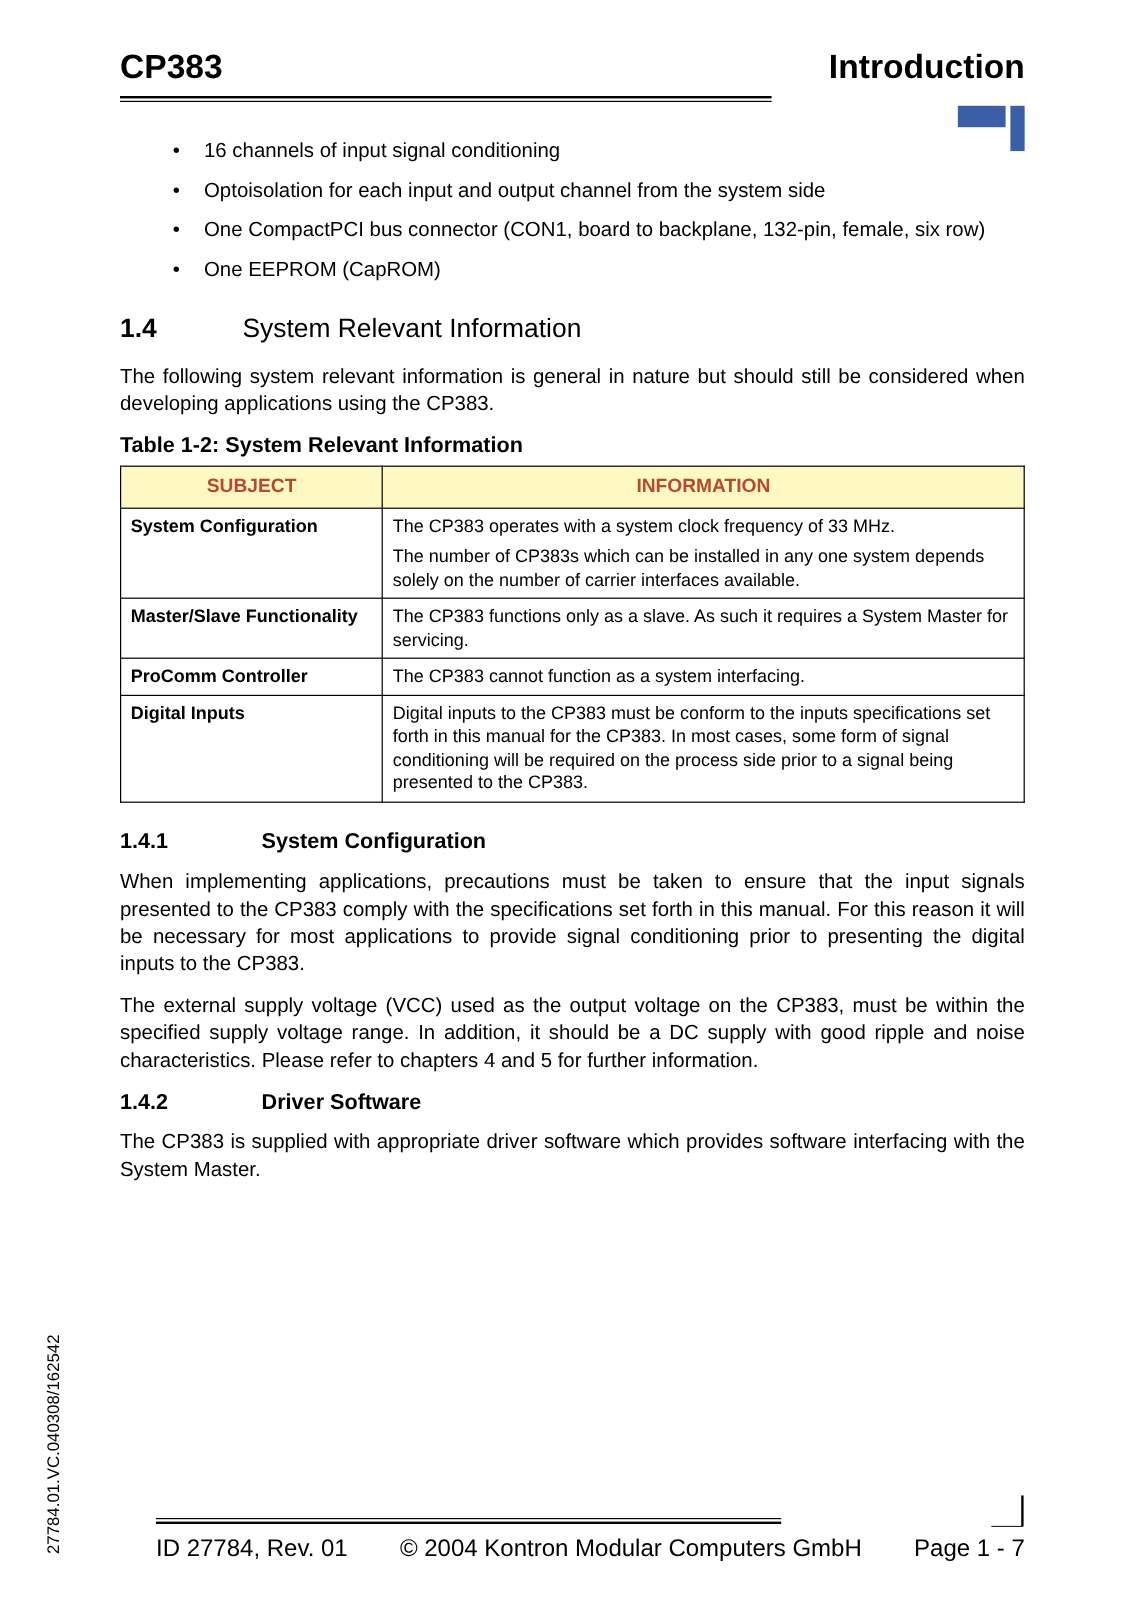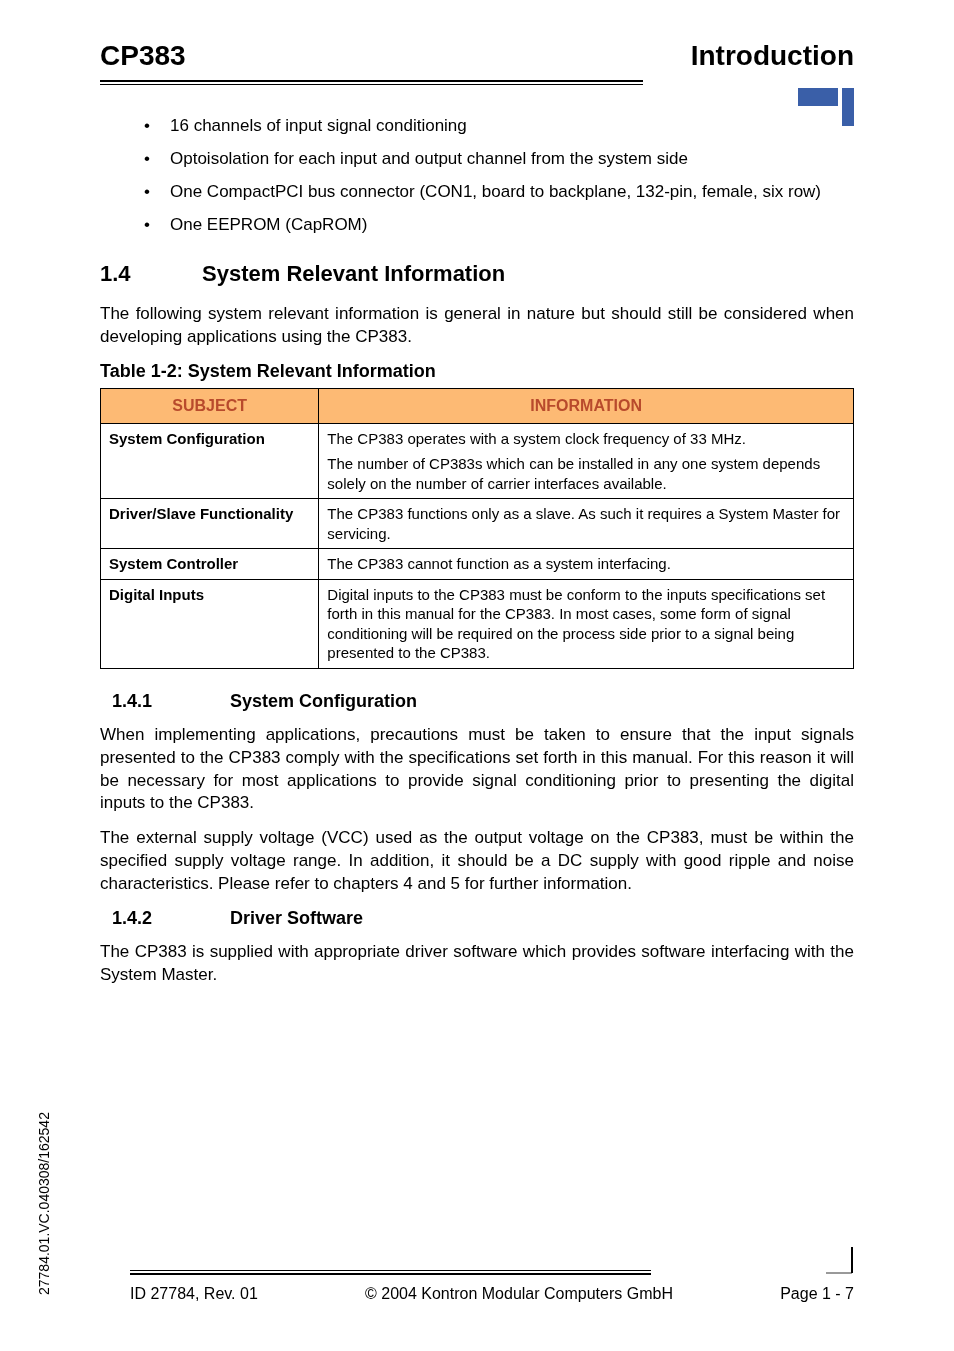--- a/index.html
+++ b/index.html
@@ -66,40 +66,40 @@
       margin-bottom: 16px;
       margin-top: 8px;
     }
     .section-num {
       font-size: 22px;
       font-weight: bold;
       width: 102px;
     }
     .section-title {
       font-size: 22px;
-      font-weight: bold;
+      font-weight: normal;
     }
     .body-text {
       font-size: 17px;
       line-height: 1.35;
       margin-bottom: 12px;
       text-align: justify;
     }
     .table-caption {
       font-size: 18px;
       font-weight: bold;
       margin-bottom: 6px;
     }
     .info-table {
       border-collapse: collapse;
       width: 100%;
       margin-bottom: 22px;
     }
     .info-table th {
-      background: #fdba74;
+      background: #fef9c3;
       color: #b84a2c;
       font-weight: bold;
       font-size: 16px;
       padding: 8px 10px;
       border: 1px solid #000;
       text-align: center;
     }
     .info-table td {
       border: 1px solid #000;
       padding: 5px 8px;
@@ -110,21 +110,20 @@
     .info-table td.subject {
       font-weight: bold;
       width: 29%;
     }
     .info-table td p { margin-bottom: 6px; }
     .info-table td p:last-child { margin-bottom: 0; }
     .subsection-heading {
       display: flex;
       margin-bottom: 12px;
       margin-top: 6px;
-      margin-left: 12px;
     }
     .subsection-num {
       font-size: 18px;
       font-weight: bold;
       width: 118px;
     }
     .subsection-title {
       font-size: 18px;
       font-weight: bold;
     }
@@ -149,21 +148,21 @@
       margin-bottom: 2px;
     }
     .footer-rule {
       border-top: 2px solid #000;
       width: 72%;
       margin-bottom: 10px;
     }
     .footer-row {
       display: flex;
       justify-content: space-between;
-      font-size: 16px;
+      font-size: 20px;
     }
     .footer-mark {
       position: absolute;
       right: 100px;
       bottom: 72px;
     }
   </style>
 </head>
 <body>
 
@@ -208,27 +207,27 @@
     </thead>
     <tbody>
       <tr>
         <td class="subject">System Configuration</td>
         <td>
           <p>The CP383 operates with a system clock frequency of 33 MHz.</p>
           <p>The number of CP383s which can be installed in any one system depends solely on the number of carrier interfaces available.</p>
         </td>
       </tr>
       <tr>
-        <td class="subject">Driver/Slave Functionality</td>
+        <td class="subject">Master/Slave Functionality</td>
         <td>
           <p>The CP383 functions only as a slave. As such it requires a System Master for servicing.</p>
         </td>
       </tr>
       <tr>
-        <td class="subject">System Controller</td>
+        <td class="subject">ProComm Controller</td>
         <td>
           <p>The CP383 cannot function as a system interfacing.</p>
         </td>
       </tr>
       <tr>
         <td class="subject">Digital Inputs</td>
         <td>
           <p>Digital inputs to the CP383 must be conform to the inputs specifications set forth in this manual for the CP383. In most cases, some form of signal conditioning will be required on the process side prior to a signal being presented to the CP383.</p>
         </td>
       </tr>

